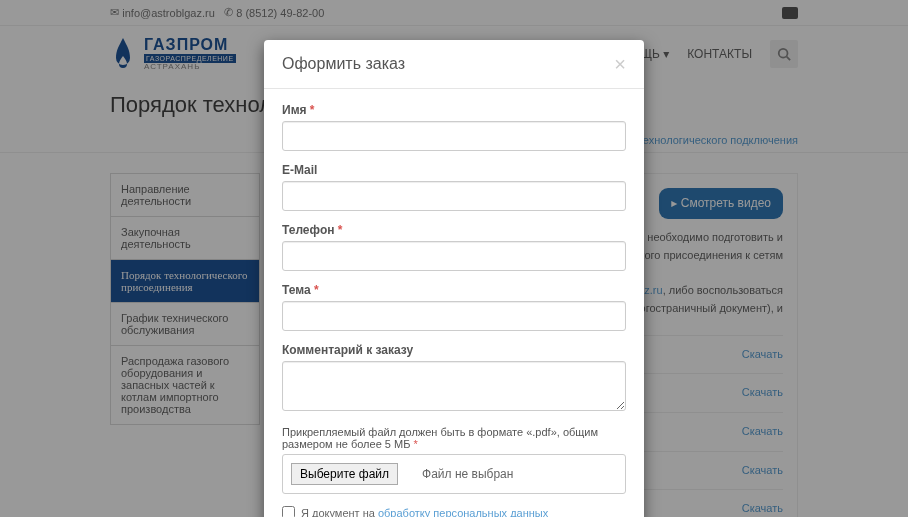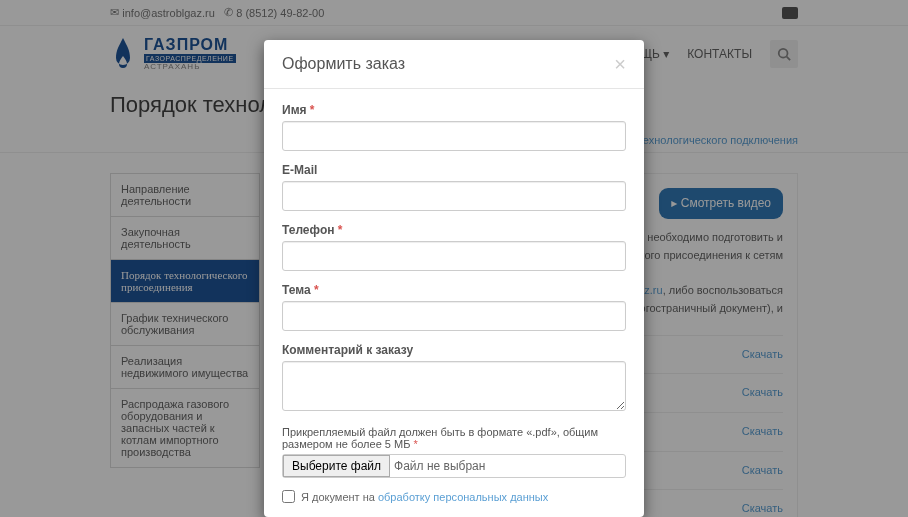--- a/index.html
+++ b/index.html
@@ -38,21 +38,21 @@
 .modal-header { padding: 14px 18px; border-bottom: 1px solid #e5e5e5; display: flex; align-items: center; }
 .modal-title { font-size: 16px; color: #555; font-weight: normal; }
 .modal-close { margin-left: auto; font-size: 20px; color: #ccc; cursor: pointer; line-height: 1; }
 .modal-body { padding: 14px 18px; }
 .form-group { margin-bottom: 12px; }
 .form-label { display: block; font-size: 12px; color: #555; font-weight: bold; margin-bottom: 4px; }
 .req { color: #d9534f; }
 .form-input { width: 100%; height: 30px; border: 1px solid #ccc; border-radius: 3px; padding: 4px 8px; font-size: 13px; box-shadow: inset 0 1px 1px rgba(0,0,0,0.075); }
 .form-textarea { width: 100%; height: 50px; border: 1px solid #ccc; border-radius: 3px; padding: 4px 8px; font-size: 13px; resize: vertical; box-shadow: inset 0 1px 1px rgba(0,0,0,0.075); }
 .file-hint { font-size: 11px; color: #555; margin-bottom: 4px; }
-.file-row { border: 1px solid #ccc; border-radius: 3px; padding: 0; display: flex; align-items: center; gap: 4px; }
+.file-row { border: 1px solid #ccc; border-radius: 3px; padding: 8px; display: flex; align-items: center; gap: 24px; }
 .file-btn { border: 1px solid #aaa; background: #efefef; padding: 3px 8px; font-size: 12px; cursor: pointer; }
 .file-status { font-size: 12px; color: #666; }
 .consent { font-size: 11px; color: #666; display: flex; align-items: center; gap: 6px; margin-top: 10px; }
 .consent a { color: #5a9fd4; text-decoration: none; }
 </style>
 </head>
 <body>
 
 <div class="topbar">
   <span>✉</span>&nbsp;
@@ -93,21 +93,20 @@
 <div class="breadcrumb">
   <a>Порядок технологического подключения</a>
 </div>
 
 <div class="content">
   <div class="sidebar">
     <div class="side-item">Направление деятельности</div>
     <div class="side-item">Закупочная деятельность</div>
     <div class="side-item active">Порядок технологического присоединения</div>
     <div class="side-item">График технического обслуживания</div>
-    <div class="side-item">Реализация недвижимого имущества</div>
     <div class="side-item">Распродажа газового оборудования и запасных частей к котлам импортного производства</div>
   </div>
   <div class="main">
     <div class="video-btn">
       <span>▸</span> <span>Смотреть видео</span>
     </div>
     <div style="clear:both"></div>
     <p style="text-align:right">а, которые необходимо подготовить и</p>
     <p style="text-align:right">огического присоединения к сетям</p>
     <br>

